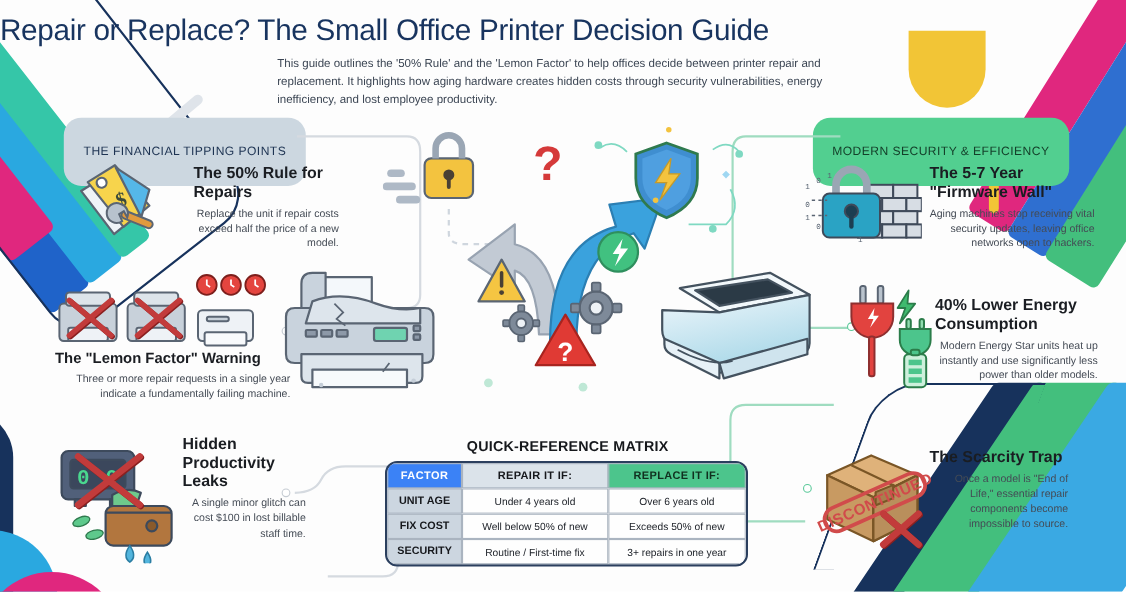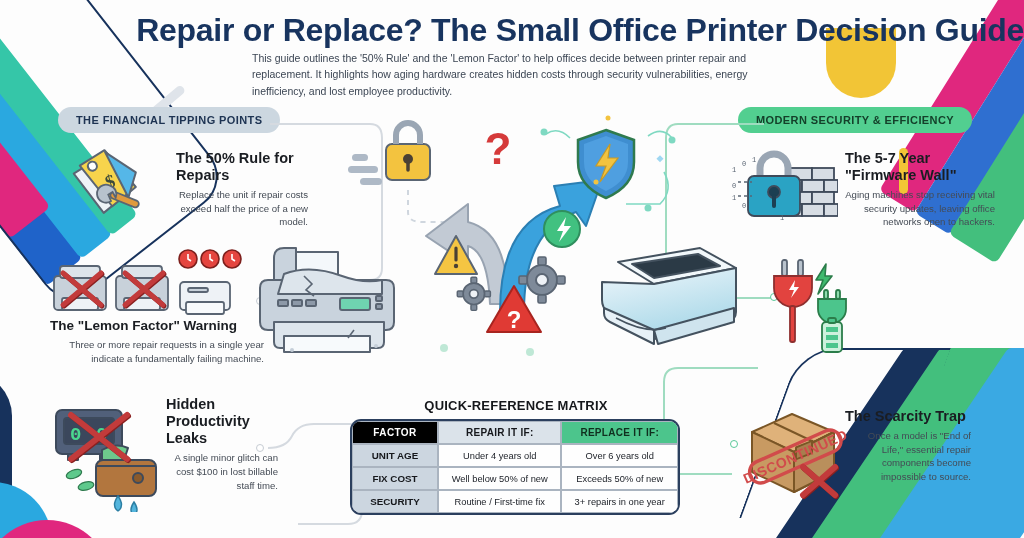--- a/index.html
+++ b/index.html
@@ -48,33 +48,33 @@
           border-radius:4px; }
   .br1 { right:188px; width:46px; background:#17325c; }
   .br2 { right:120px; width:78px; background:#43bf7d; }
   .br3 { right:-10px; width:140px; background:#3aa9e3; }
   .br-curve { position:absolute; bottom:20px; right:104px; width:150px; height:170px;
               border-left:2.5px solid #17325c; border-top:2.5px solid #17325c;
               border-radius:36px 0 0 0; transform:skewX(-20deg); }
 
   
   .title {
-    position:absolute; top:12px; left:0; width:100%; text-align:right;
-    font-size:32px; font-weight:bold; color:#18345f; letter-spacing:-.3px;
+    position:absolute; top:12px; left:0; width:100%; text-align:left;
+    font-size:27px; font-weight:normal; color:#18345f; letter-spacing:-.3px;
   }
   .subtitle {
     position:absolute; top:50px; left:50%; transform:translateX(-50%);
     width:520px; text-align:left; font-size:10.5px; line-height:1.55;
     color:#3c4654;
   }
 
   
   .pill {
-    position:absolute; font-size:11px; font-weight:bold; letter-spacing:.4px;
-    padding:7px 18px; border-radius:16px; white-space:nowrap;
+    position:absolute; font-size:11px; font-weight:normal; letter-spacing:.4px;
+    padding:25px 18px; border-radius:16px; white-space:nowrap;
   }
   .pill-left  { top:107px; left:58px; background:#ccd7e0; color:#1d3352; }
   .pill-right { top:107px; right:52px; background:#52cf90; color:#14402a; }
 
   
   .block { position:absolute; }
   .bh { font-size:14.5px; font-weight:bold; color:#1a1d22; line-height:1.18; }
   .bh.sm { font-size:13.5px; }
   .bp { font-size:9.6px; color:#444b55; line-height:1.42; margin-top:4px;text-align:right; }
 
@@ -92,25 +92,25 @@
   }
   table.matrix {
     position:absolute; top:421px; left:352px; width:326px;
     border-collapse:separate; border-spacing:0;
     border-radius:9px; overflow:hidden; font-size:9.3px;
     box-shadow:0 0 0 2px #2b3f5e;
   }
   table.matrix th, table.matrix td {
     padding:5px 3px; text-align:center; border:1px solid #aab4c0;
   }
-  th.c0 { background:#000000; color:#fff; font-size:10px; letter-spacing:.4px; }
+  th.c0 { background:#3b82f6; color:#fff; font-size:10px; letter-spacing:.4px; }
   th.c1 { background:#dbe3ea; color:#16181c; font-size:10px; letter-spacing:.3px; }
   th.c2 { background:#4cc58c; color:#10301f; font-size:10px; letter-spacing:.3px; }
   td.rh { background:#ccd6e0; font-weight:bold; color:#16181c; font-size:9.8px;
-          width:86px; }
+          width:68px; }
   td.v  { background:#fefefe; color:#20242b;margin-top:46px; }
 
   
   .art { position:absolute; }
 </style>
 </head>
 <body>
 
 <div id="stage">
 
@@ -332,20 +332,24 @@
       <path d="M50 43 h28 v10 a14 14 0 0 1 -28 0 z" fill="#4cc58c"></path>
     </g>
     <g stroke="#2b7d4a" stroke-width="1.8">
       <rect x="54" y="66" width="20" height="30" rx="4" fill="#cdf0dc"></rect>
       <rect x="60" y="62" width="8" height="5" rx="2" fill="#4cc58c"></rect>
       <rect x="58" y="71" width="12" height="5" fill="#4cc58c" stroke="none"></rect>
       <rect x="58" y="79" width="12" height="5" fill="#4cc58c" stroke="none"></rect>
       <rect x="58" y="87" width="12" height="5" fill="#4cc58c" stroke="none"></rect>
     </g>
   </svg>
+  <div class="block" style="top:270px;left:850px;width:148px">
+    <div class="bh">40% Lower Energy Consumption</div>
+    <div class="bp">Modern Energy Star units heat up instantly and use significantly less power than older models.</div>
+  </div>
 
   <svg class="art" style="top:404px;left:740px;width:108px;height:100px">
     <g stroke="#7a5626" stroke-width="2" stroke-linejoin="round">
       <path d="M12 28 L52 10 L94 28 L54 48 Z" fill="#dfb27a"></path>
       <path d="M12 28 L54 48 V88 L12 68 Z" fill="#c89a62"></path>
       <path d="M94 28 L54 48 V88 L94 68 Z" fill="#b8handled"></path>
       <path d="M94 28 L54 48 V88 L94 68 Z" fill="#b98f5c"></path>
       <path d="M34 19 L74 38" fill="none"></path>
       <rect x="56" y="66" width="16" height="12" fill="#a87e4e" transform="skewY(-22)"></rect>
     </g>

